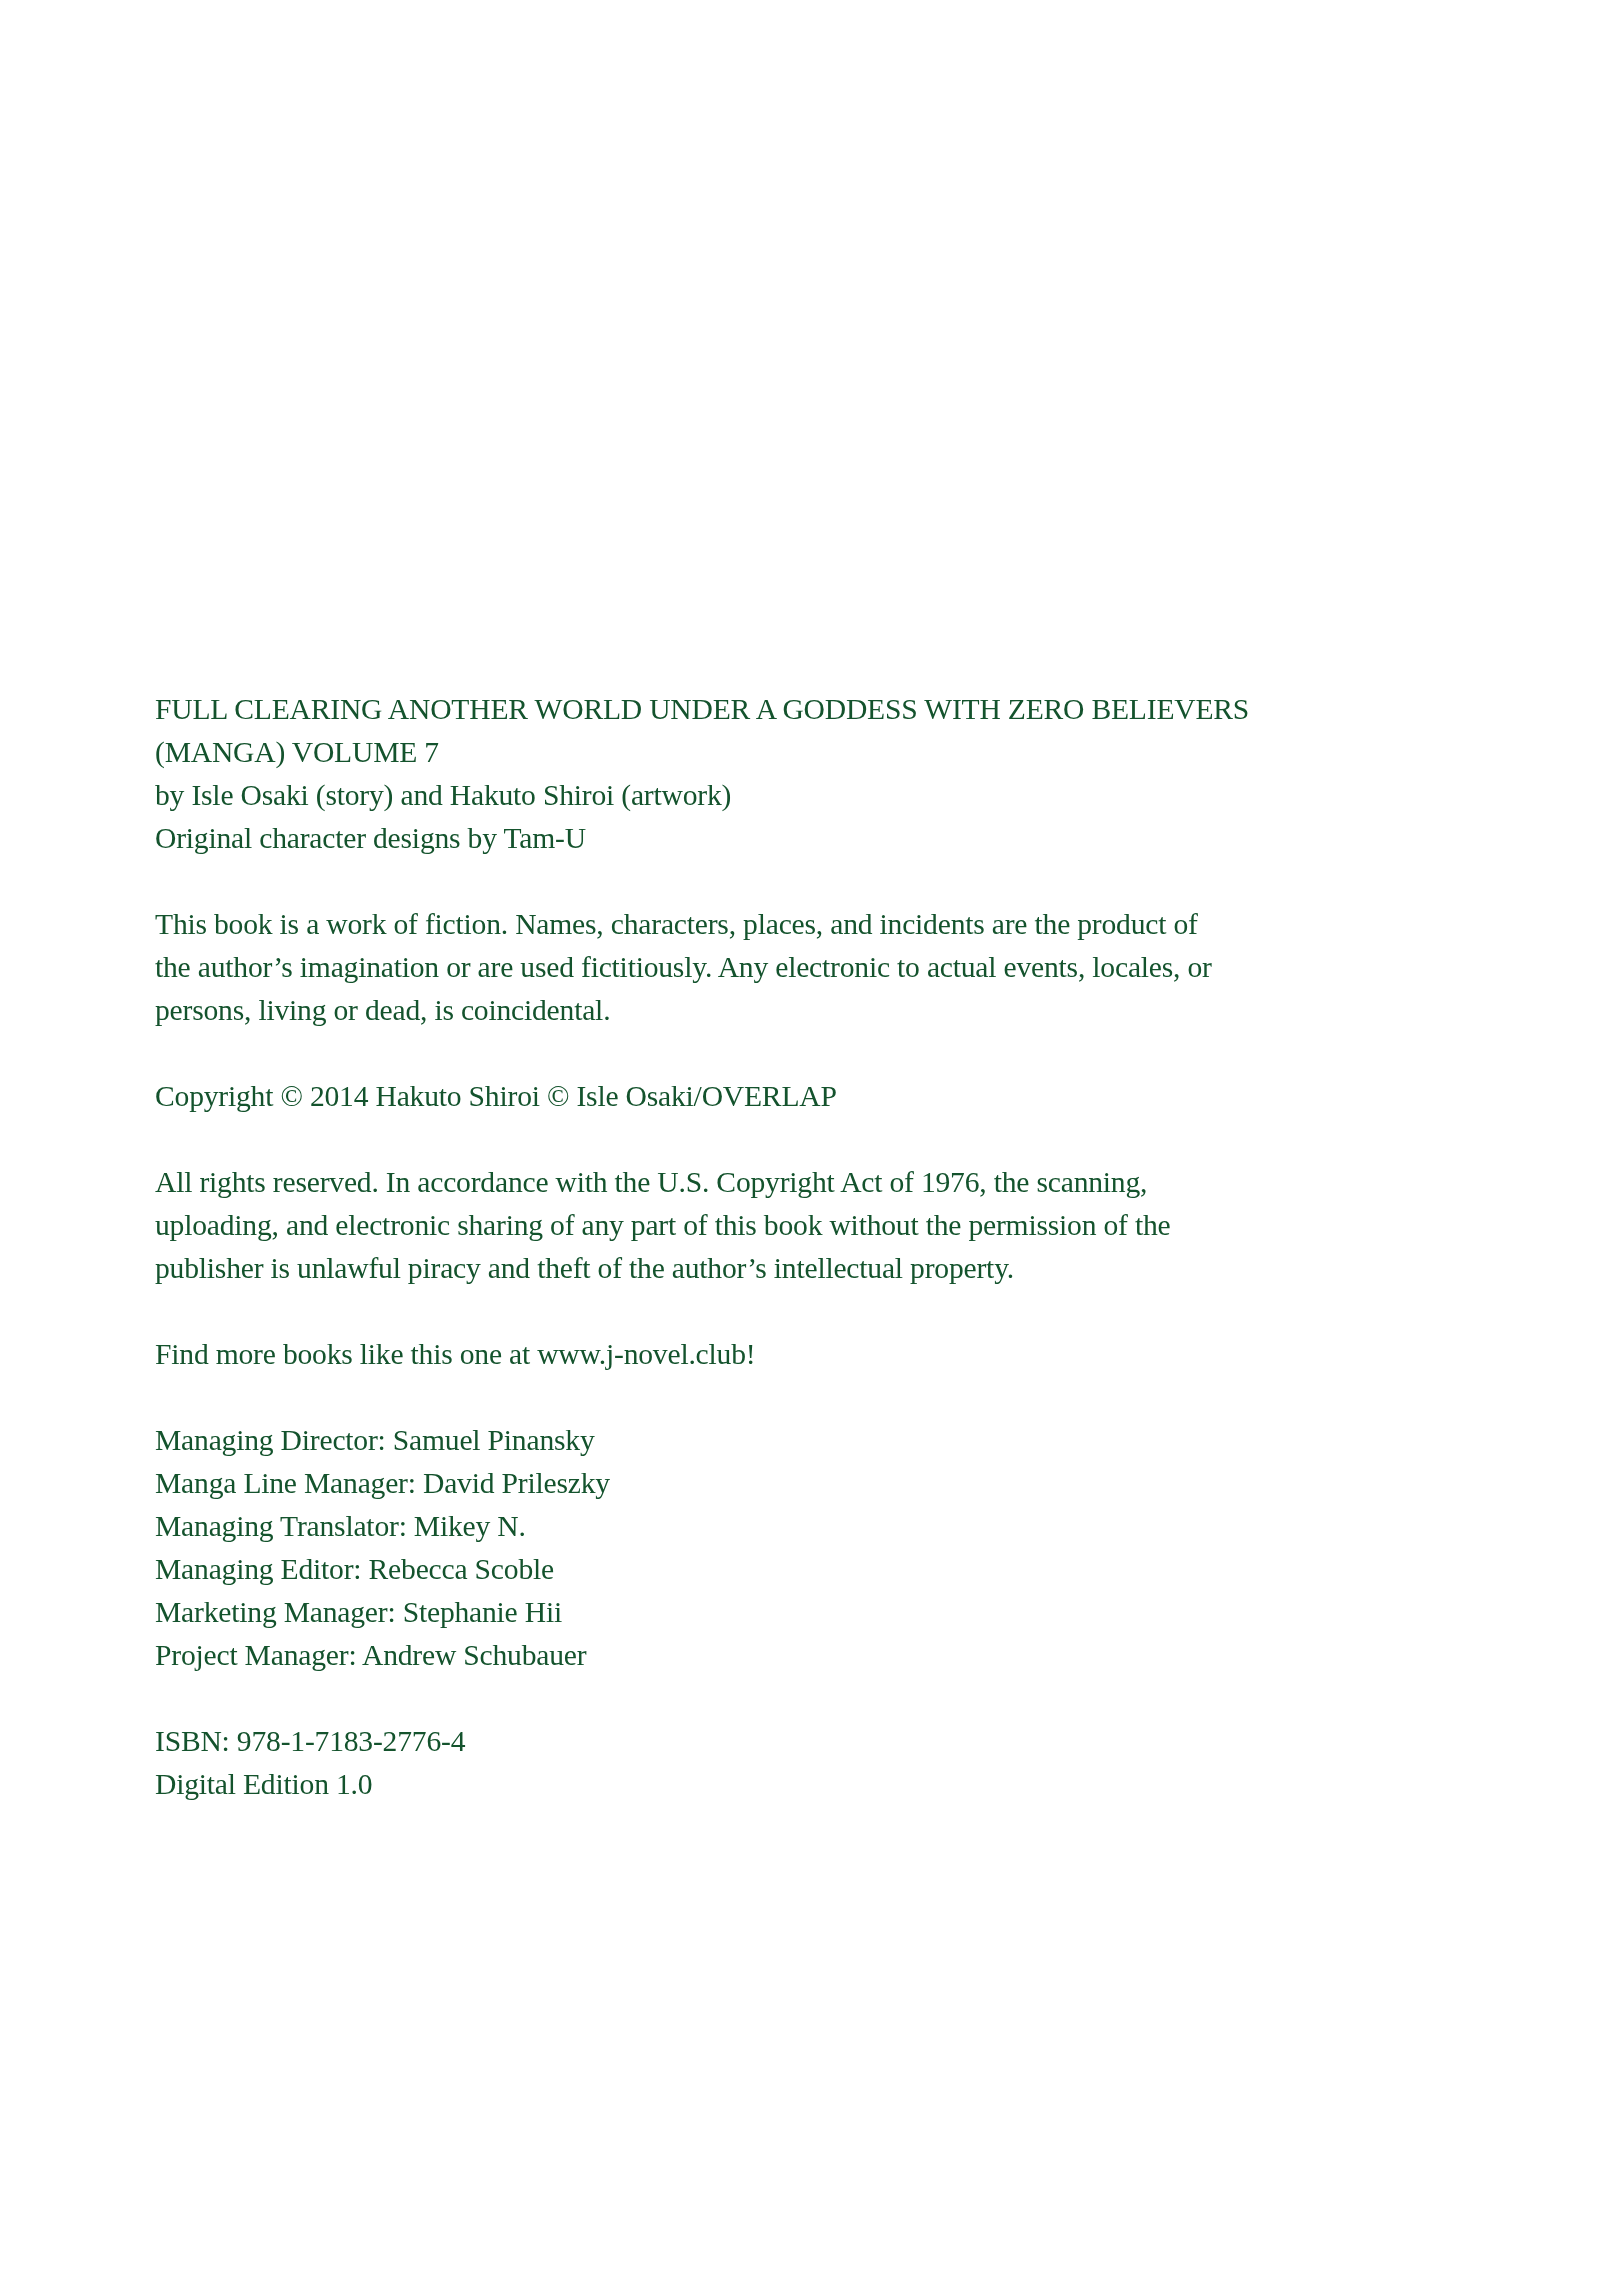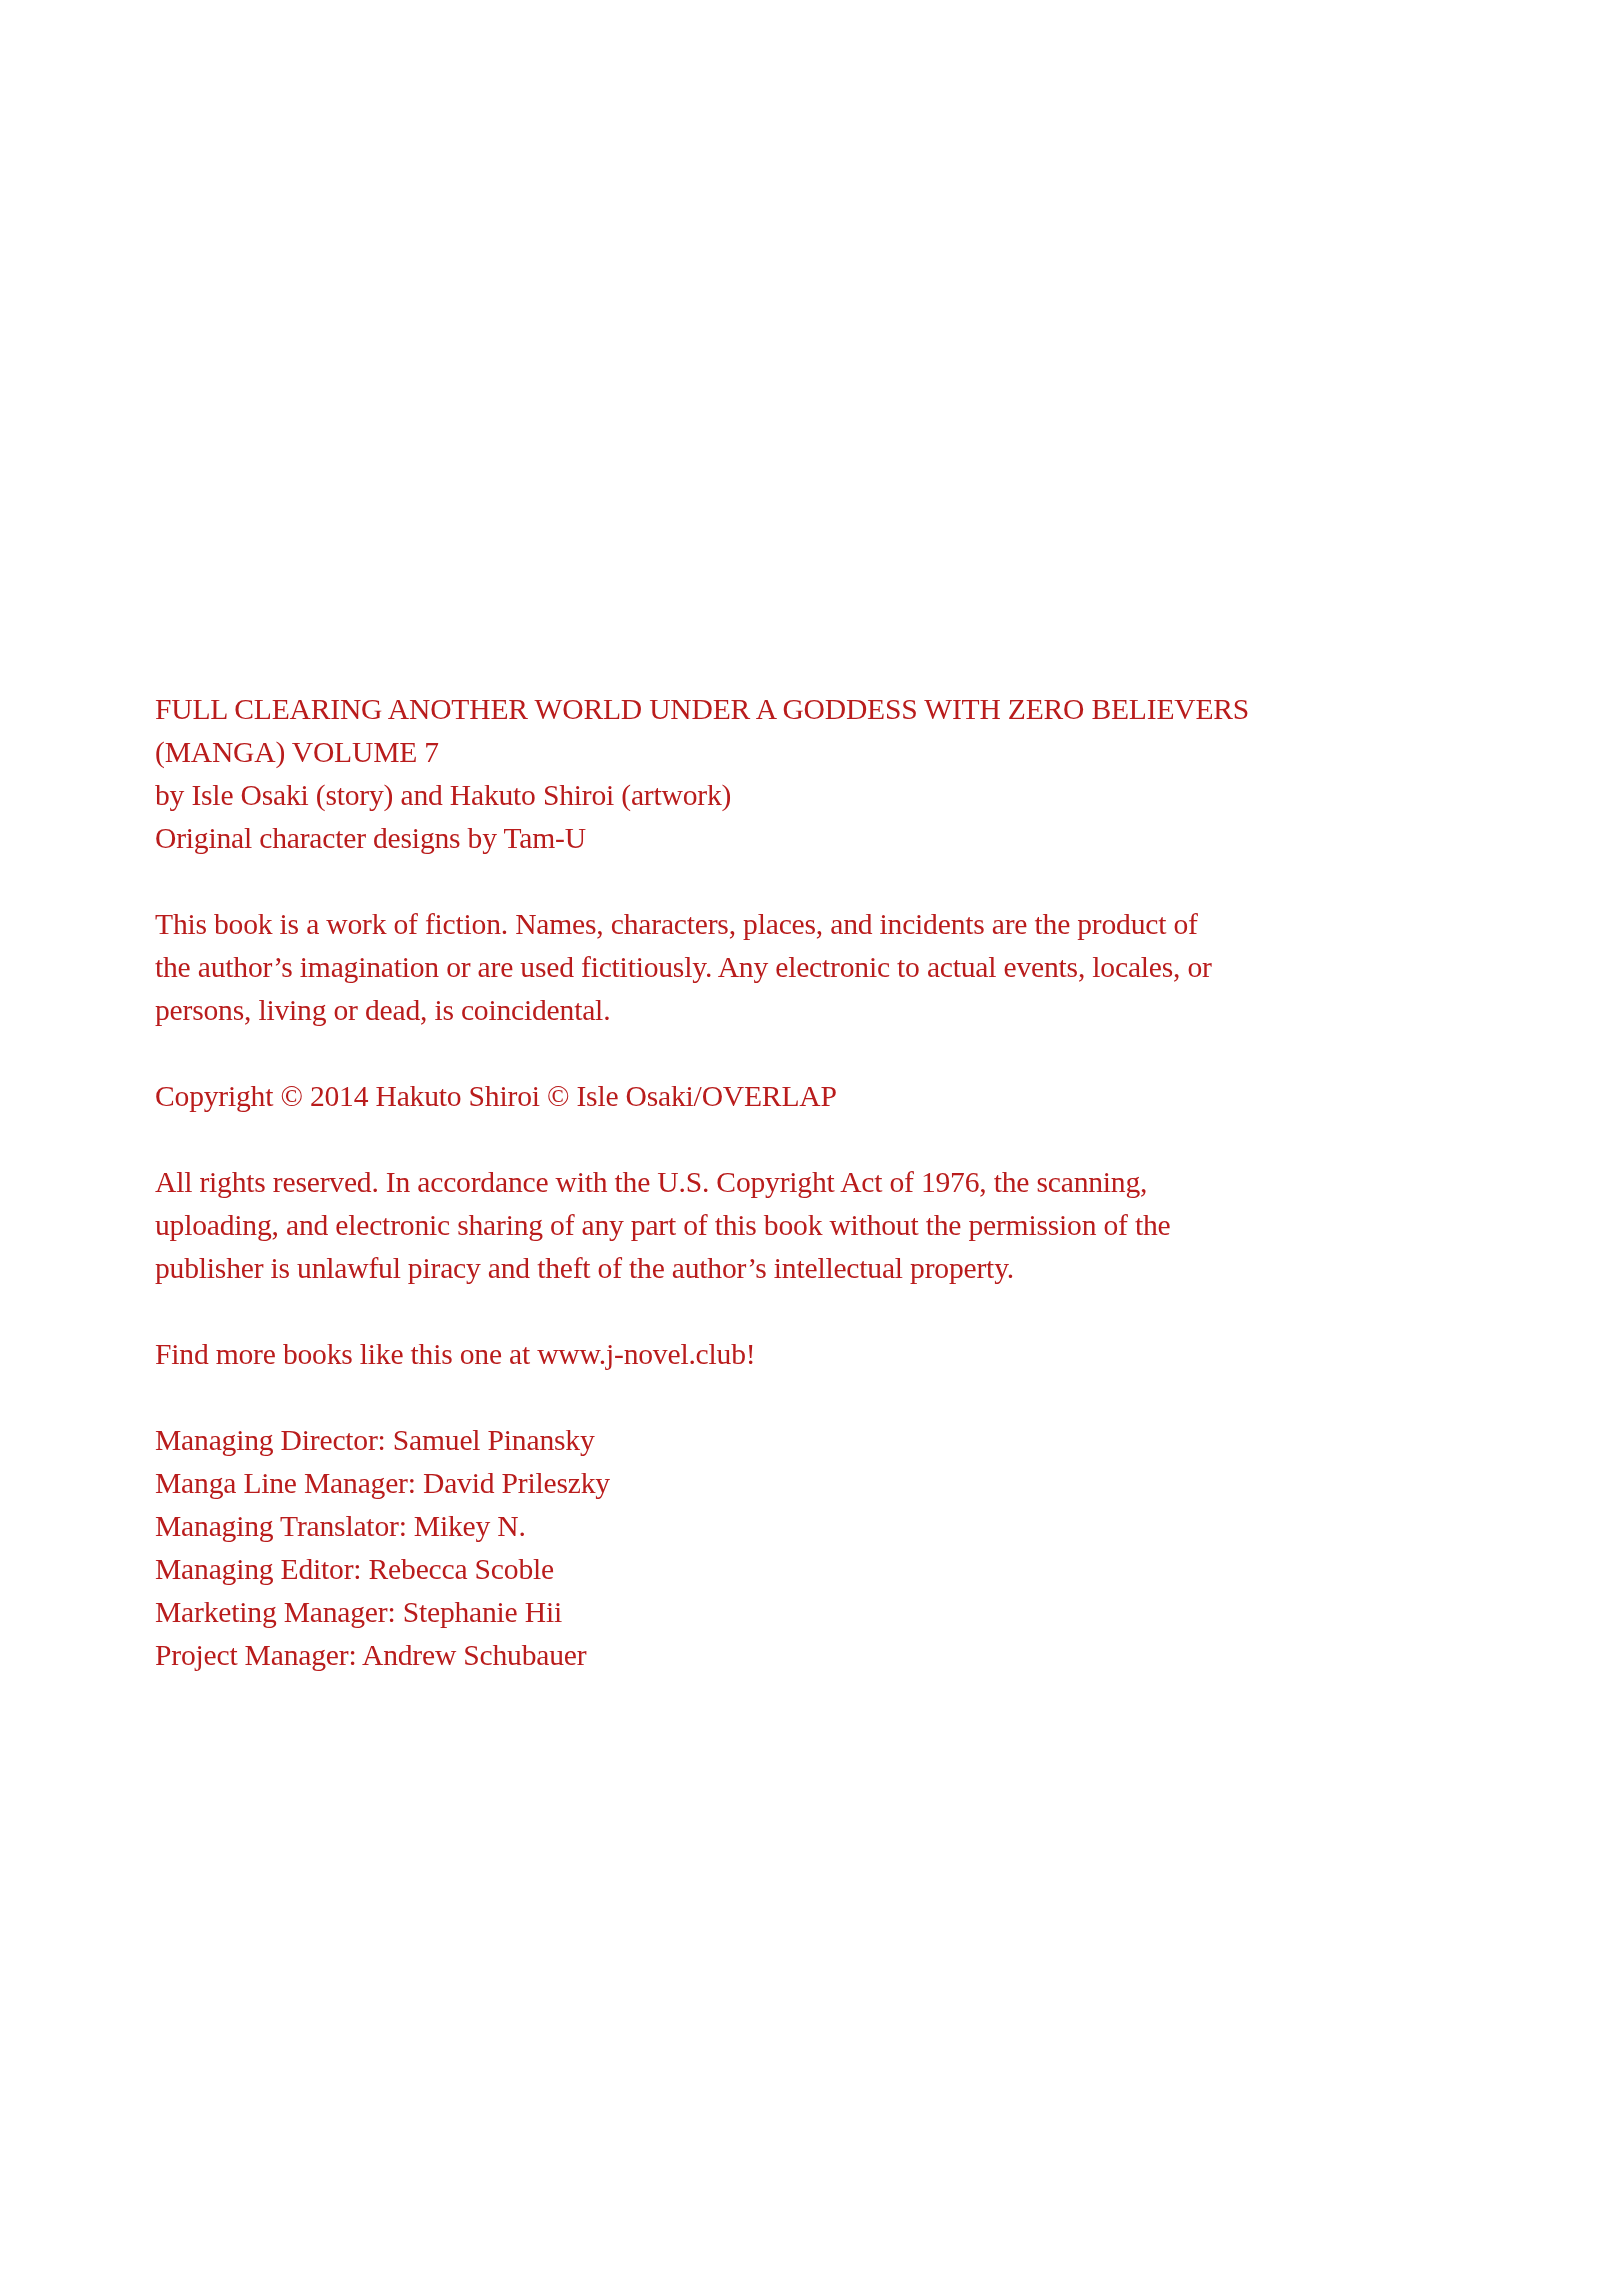--- a/index.html
+++ b/index.html
@@ -7,21 +7,21 @@
     padding: 0;
     background: #ffffff;
   }
   .page {
     position: relative;
     width: 1613px;
     height: 2293px;
     background: #ffffff;
     overflow: hidden;
     font-family: "Liberation Serif", "DejaVu Serif", serif;
-    color: #b91c1c;
+    color: #14532d;
   }
   .content {
     position: absolute;
     left: 155px;
     top: 688px;
     width: 1317px;
   }
   .block {
     margin: 0 0 43px 0;
     font-size: 29.6px;
@@ -46,15 +46,17 @@
     <p class="block">All rights reserved. In accordance with the U.S. Copyright Act of 1976, the scanning,
 uploading, and electronic sharing of any part of this book without the permission of the
 publisher is unlawful piracy and theft of the author’s intellectual property.</p>
     <p class="block">Find more books like this one at www.j-novel.club!</p>
     <p class="block">Managing Director: Samuel Pinansky
 Manga Line Manager: David Prileszky
 Managing Translator: Mikey N.
 Managing Editor: Rebecca Scoble
 Marketing Manager: Stephanie Hii
 Project Manager: Andrew Schubauer</p>
+    <p class="block">ISBN: 978-1-7183-2776-4
+Digital Edition 1.0</p>
   </div>
 </div>
 
 
 </body></html>

